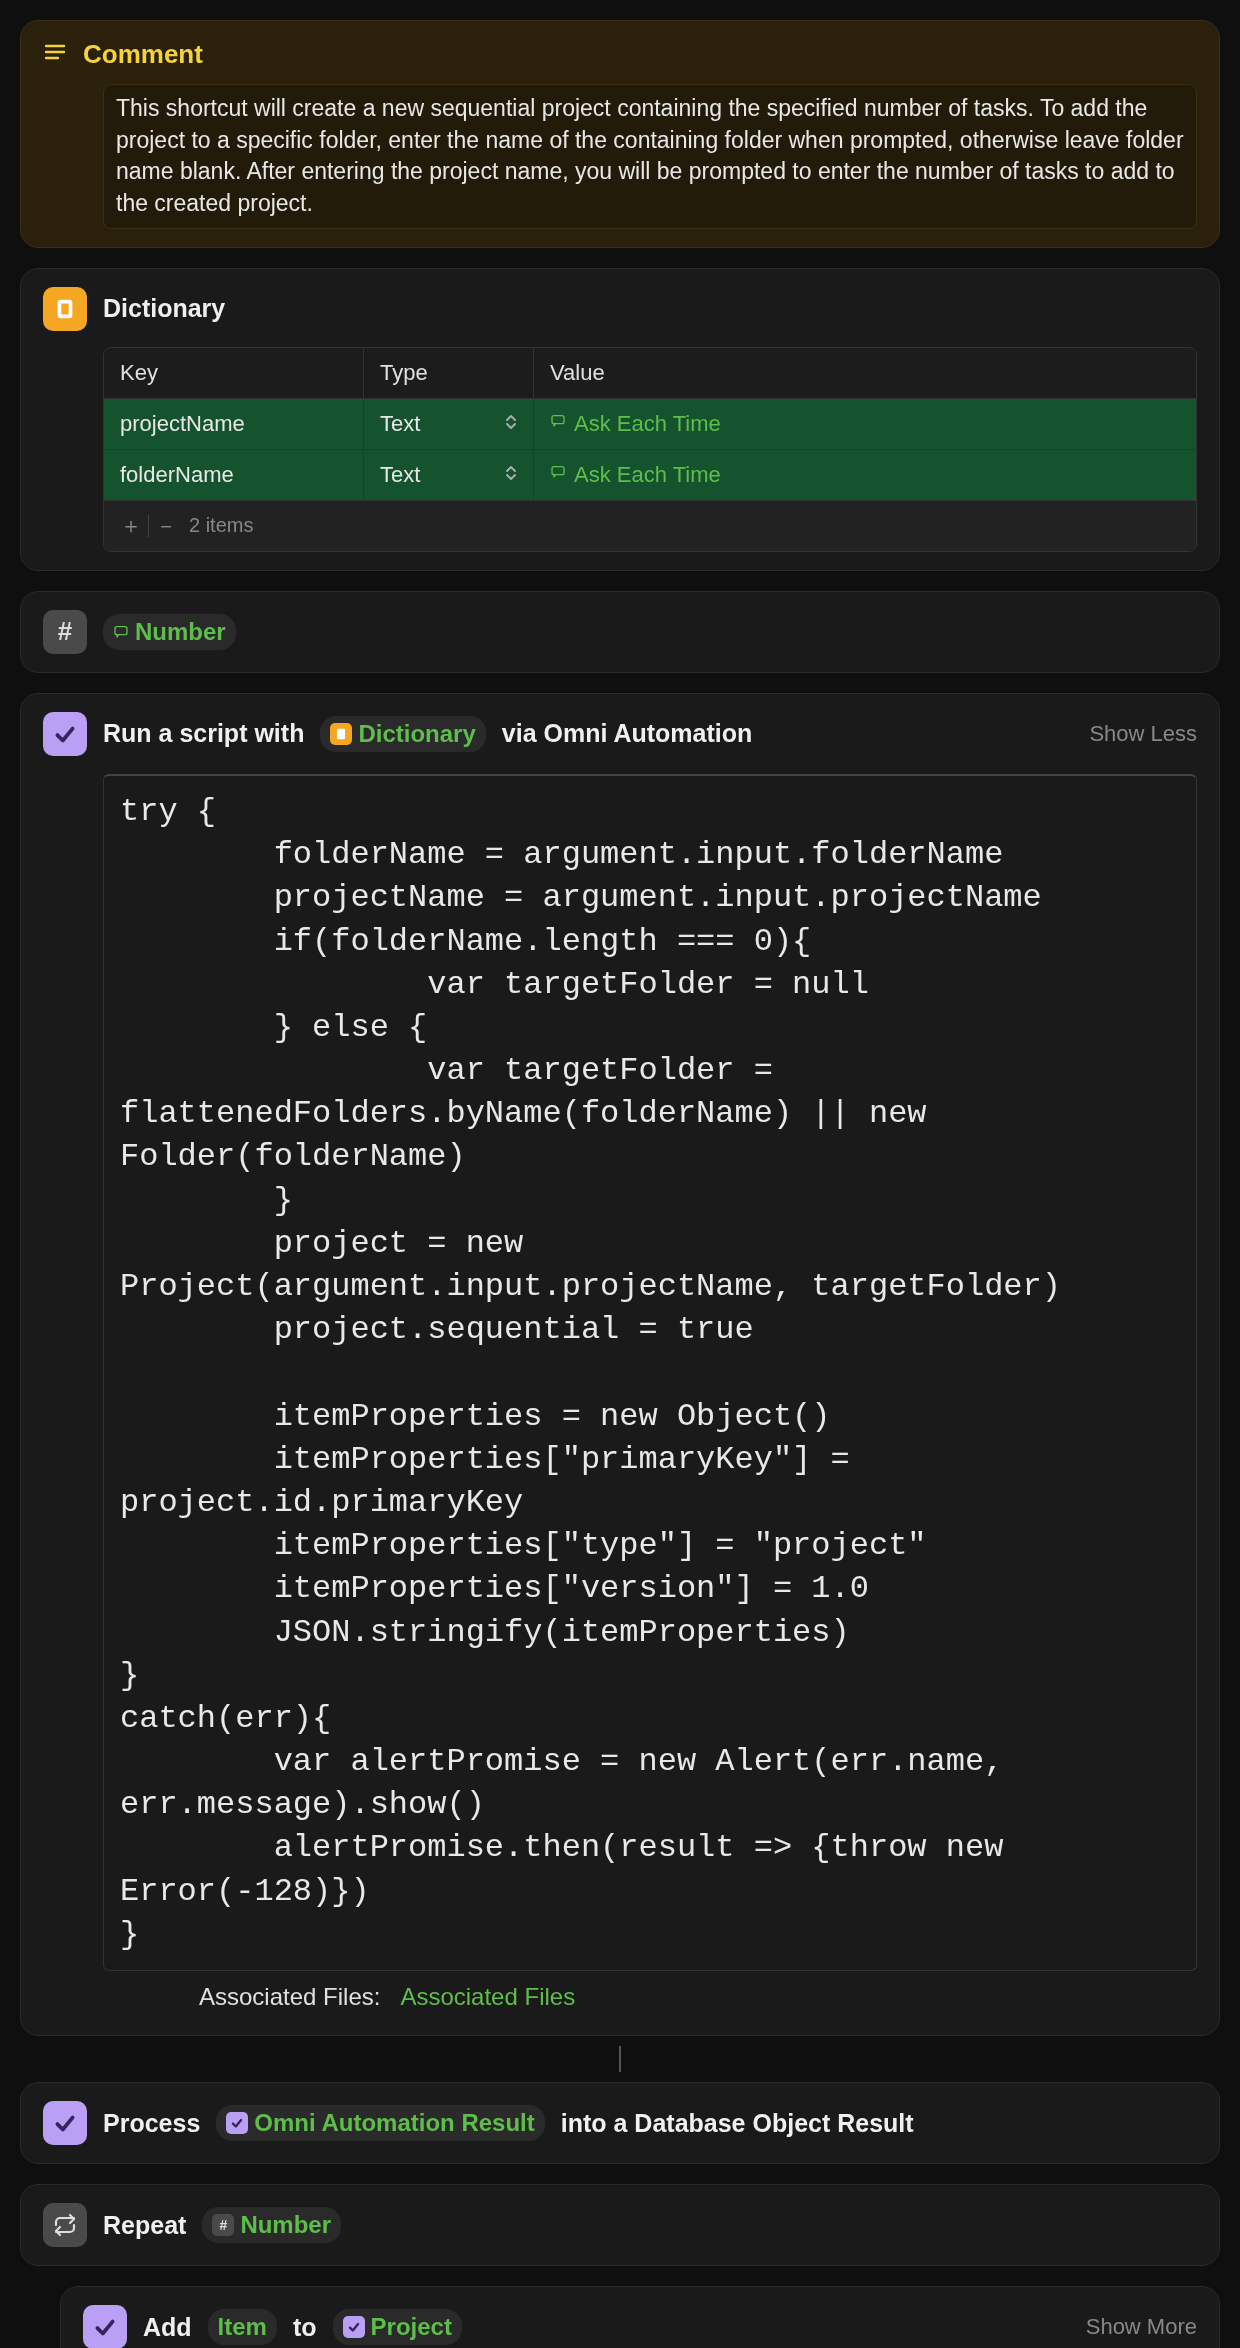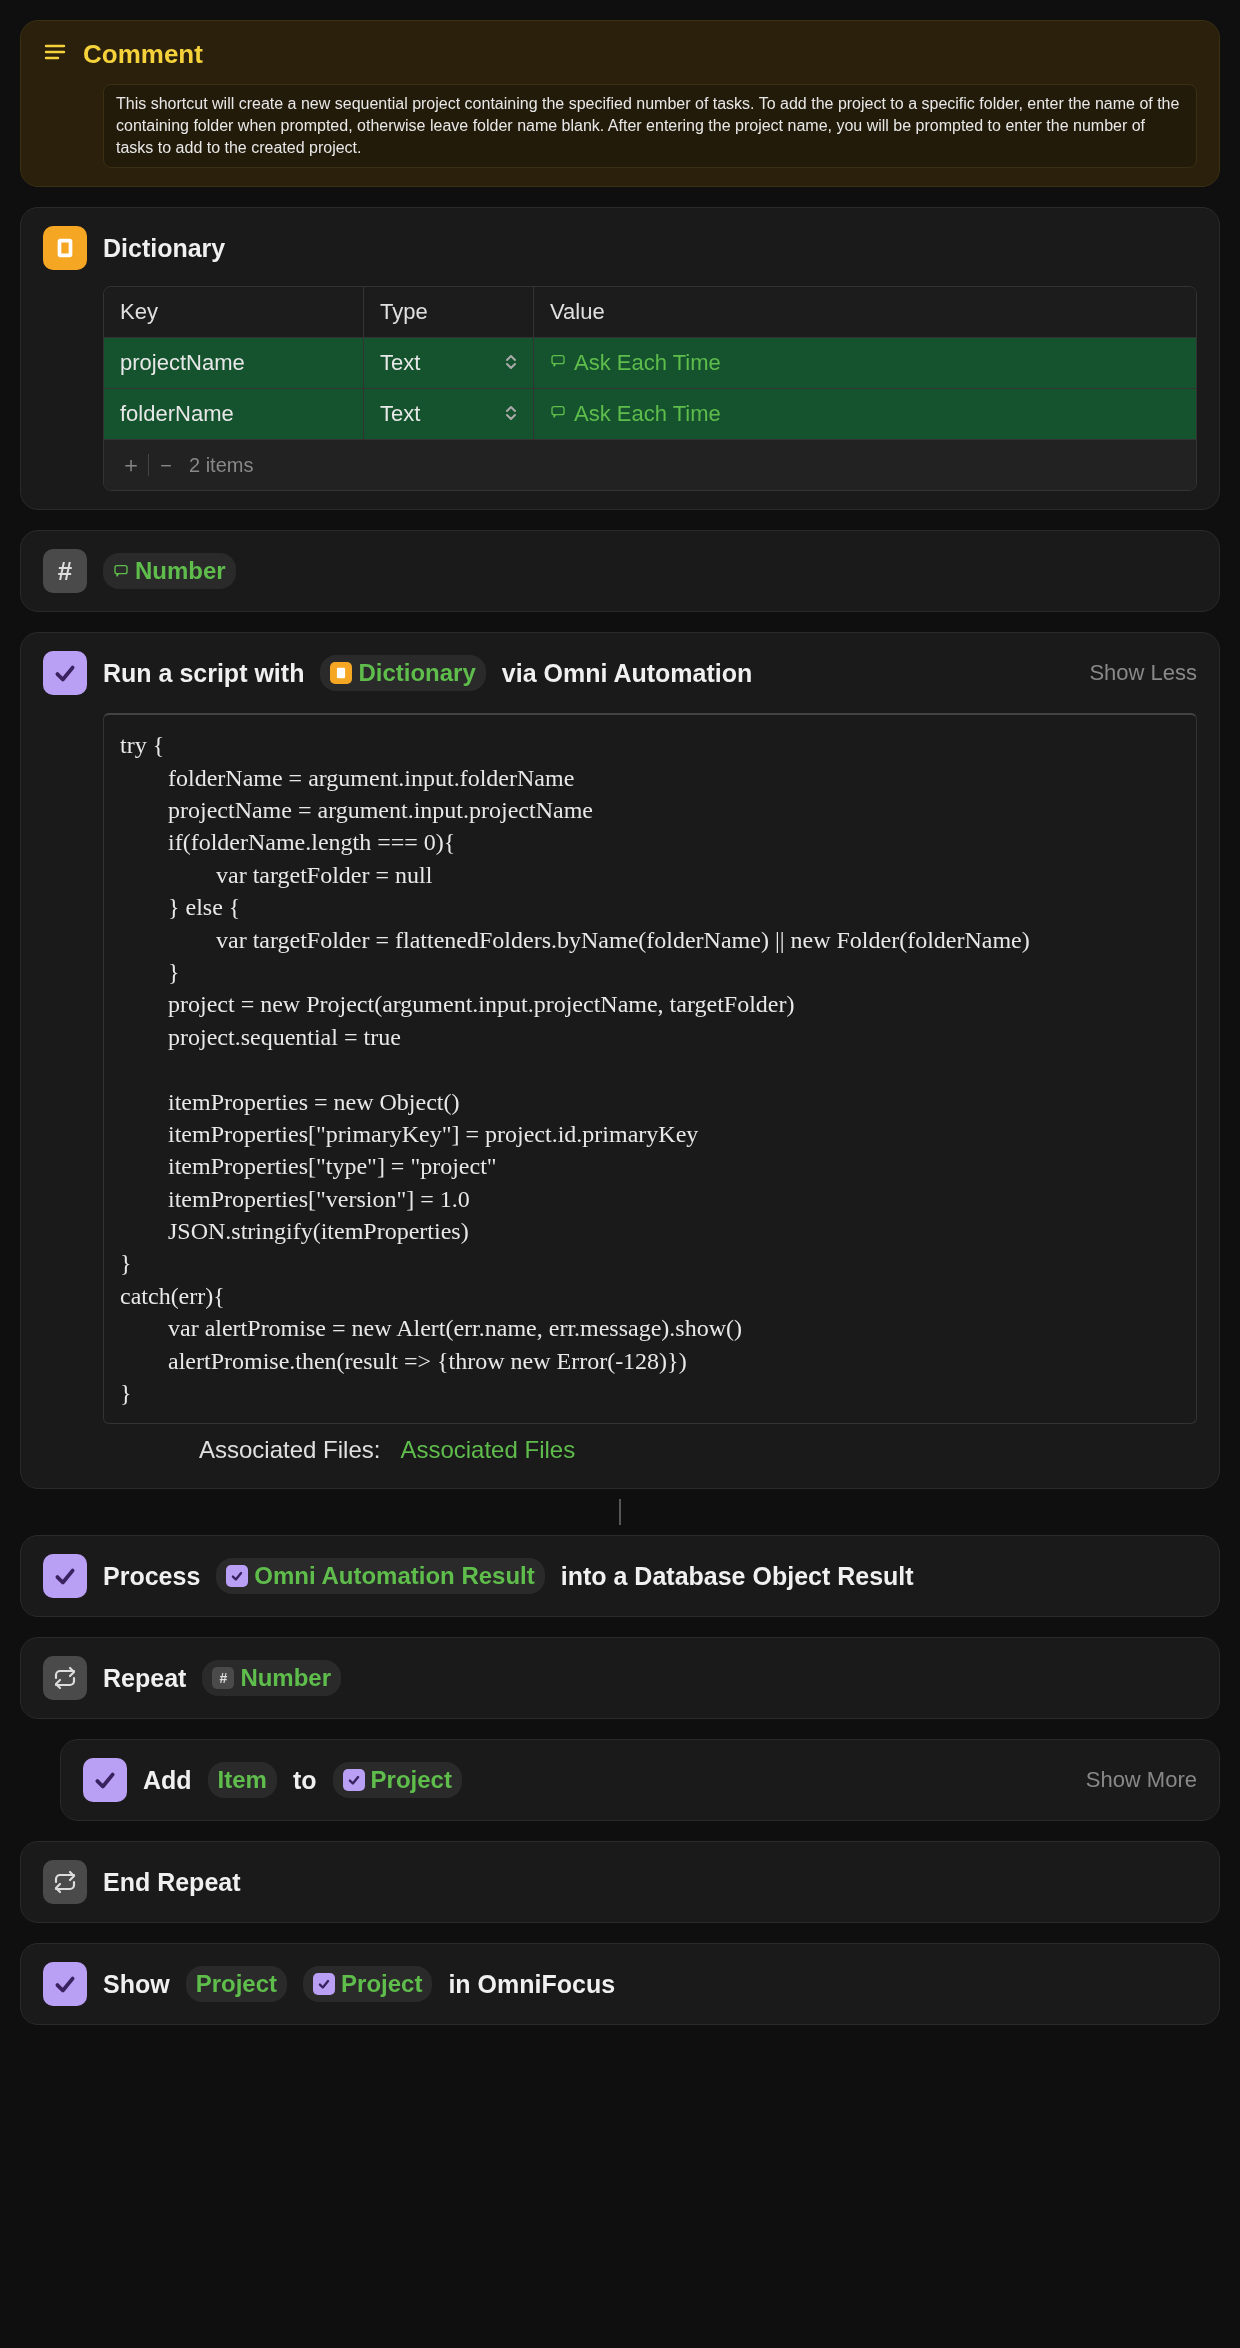--- a/index.html
+++ b/index.html
@@ -40,21 +40,21 @@
     flex-shrink: 0;
   }
   .icon-box.orange { background: #f5a623; }
   .icon-box.gray   { background: #4a4a4a; }
   .icon-box.purple { background: #b9a0f5; }
   .hamburger-icon svg { width: 24px; height: 24px; }
   .comment-title { color: #f5d23b; font-size: 26px; }
   .comment-body {
     margin-left: 60px;
     margin-top: 14px;
-    font-size: 16px;
+    font-size: 23px;
     line-height: 1.38;
     color: #e8e8e8;
     background: rgba(0,0,0,0.15);
     border: 1px solid #3a2f12;
     border-radius: 8px;
     padding: 8px 12px;
   }
   .dict-title { color: #f0f0f0; }
   .dict-table {
     margin-left: 60px;
@@ -122,25 +122,25 @@
     font-size: 22px;
     font-weight: 500;
   }
   .code-block {
     margin-left: 60px;
     margin-top: 18px;
     border: 1px solid #333;
     border-top: 2px solid #444;
     border-radius: 6px;
     padding: 14px 16px;
-    font-size: 24px;
+    font-size: 32px;
     line-height: 1.35;
     white-space: pre-wrap;
     color: #e8e8e8;
-    font-family: Liberation Serif, serif;
+    font-family: Liberation Mono, monospace;
     background: #1a1a1a;
   }
   .assoc-row {
     margin-left: 60px;
     margin-top: 6px;
     display: flex;
     align-items: center;
     gap: 20px;
     font-size: 24px;
     padding: 6px 16px;

